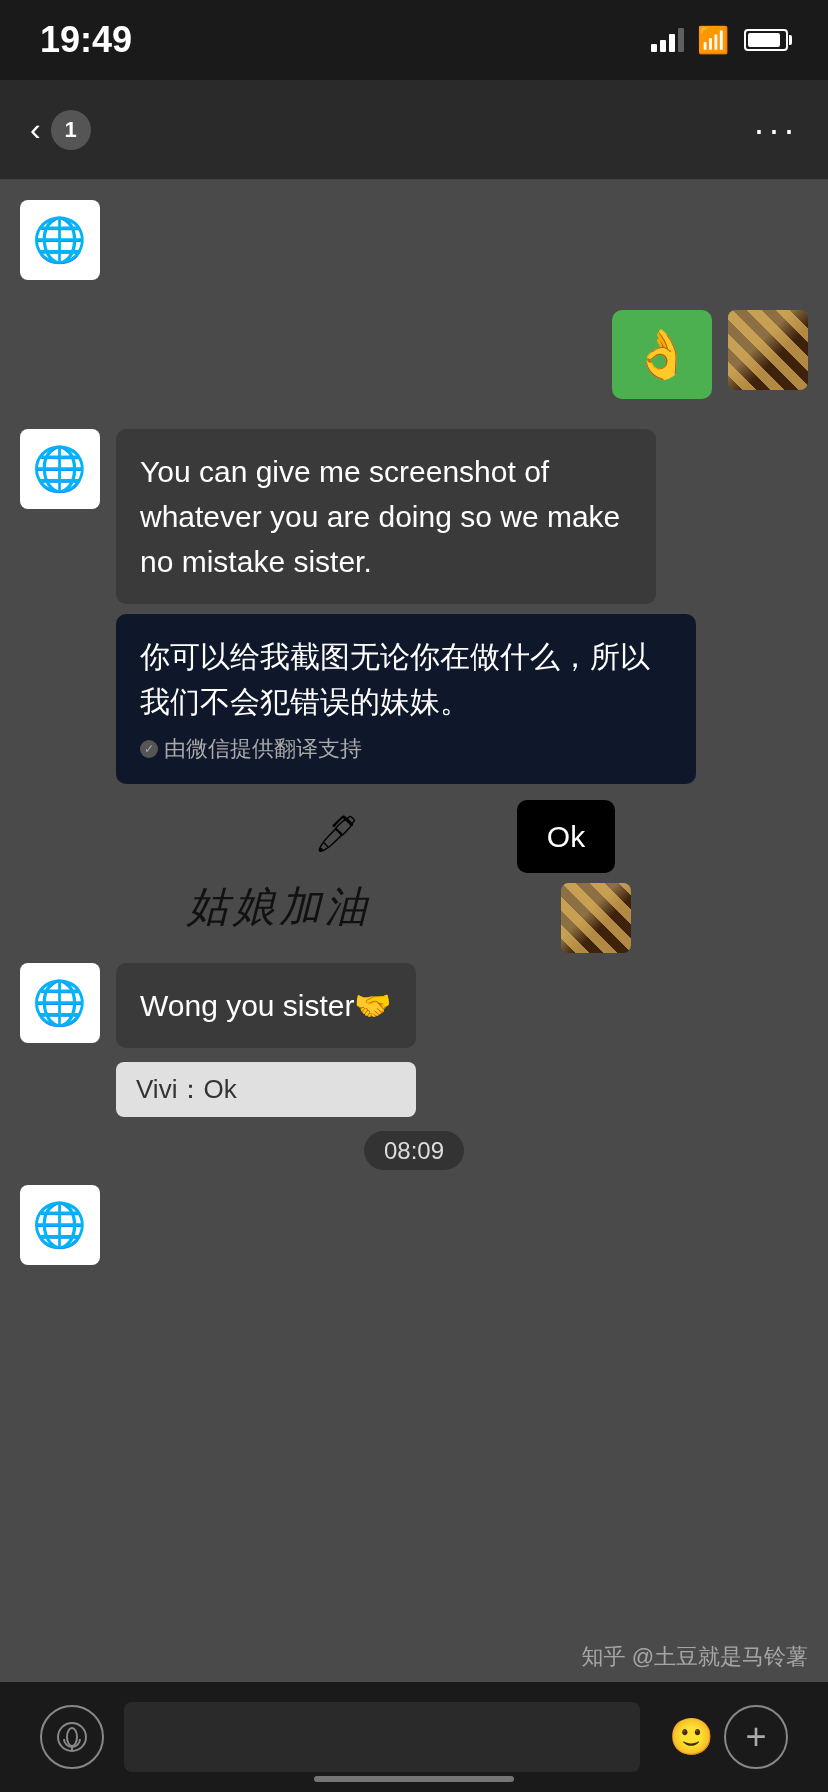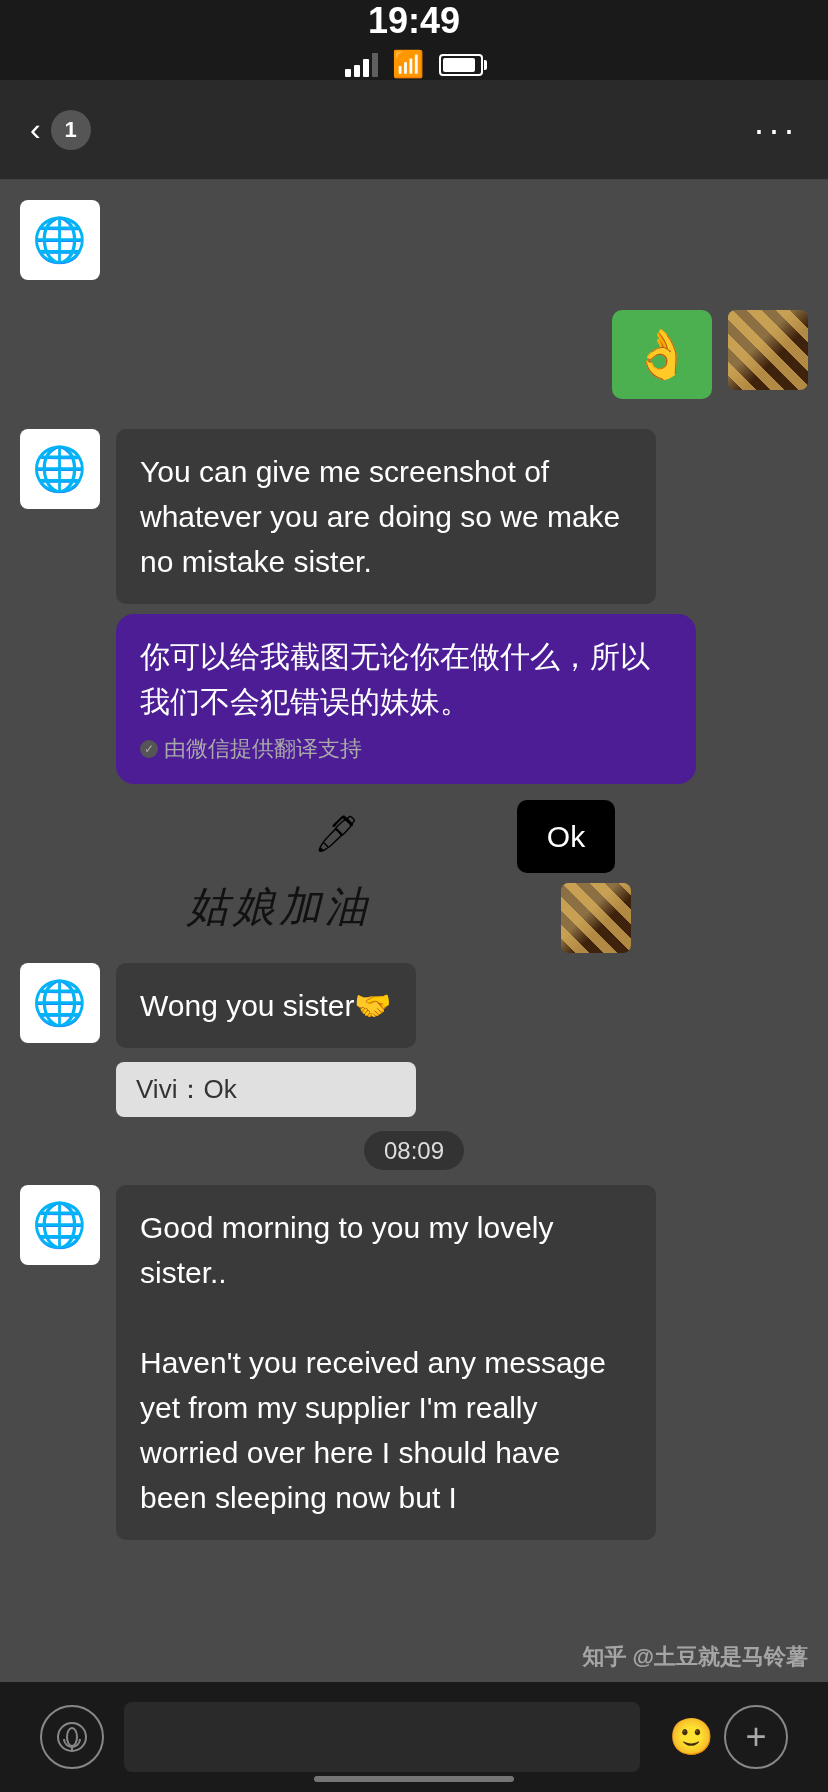--- a/index.html
+++ b/index.html
@@ -13,21 +13,20 @@
     }
 
     
     .status-bar {
       background: #1a1a1a;
       height: 80px;
       display: flex;
       align-items: center;
       justify-content: space-between;
       padding: 0 40px;
-      flex-direction: column;
     }
     .status-time {
       color: #fff;
       font-size: 36px;
       font-weight: 600;
     }
     .status-icons {
       display: flex;
       align-items: center;
       gap: 14px;
@@ -194,22 +193,22 @@
       padding: 16px 20px;
       font-size: 48px;
       margin-right: 16px;
       display: flex;
       align-items: center;
       justify-content: center;
     }
 
     
     .translation-bubble {
-      background: #4c1d95;
-      border-radius: 18px;
+      background: #0f172a;
+      border-radius: 10px;
       padding: 20px 24px;
       margin-left: 96px;
       margin-bottom: 16px;
       max-width: 580px;
     }
     .translation-text {
       color: #fff;
       font-size: 30px;
       line-height: 1.5;
     }
@@ -283,21 +282,20 @@
       padding: 0 20px;
     }
 
     
     .watermark {
       position: fixed;
       bottom: 120px;
       right: 20px;
       color: rgba(255,255,255,0.5);
       font-size: 22px;
-      font-weight: bold;
     }
 
     
     .home-indicator {
       position: fixed;
       bottom: 10px;
       left: 50%;
       transform: translateX(-50%);
       width: 200px;
       height: 6px;
@@ -389,23 +387,20 @@
       </div>
     </div>
   </div>
 
   <div class="time-divider" style="margin-top:20px;">
     <span>08:09</span>
   </div>
 
   <div class="message-row" style="margin-bottom:30px; align-items:flex-start;">
     <div class="avatar">🌐</div>
-    <div class="bubble received">
-      <span>Good morning to you my lovely sister..<br><br>Haven't you received any message yet from my supplier I'm really worried over here I should have been sleeping now but I</span>
-    </div>
   </div>
 
 </div>
 
 <div class="watermark">知乎 @土豆就是马铃薯</div>
 
 <div class="bottom-bar">
   <div class="bottom-icon">
     <svg width="32" height="32" viewBox="0 0 32 32" fill="none">
       <circle cx="16" cy="16" r="14" stroke="#888" stroke-width="2"></circle>

